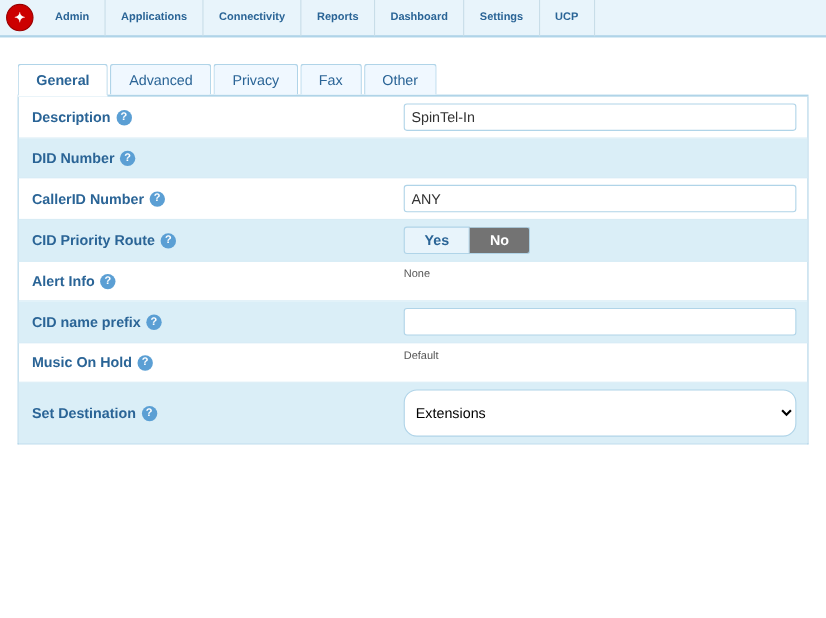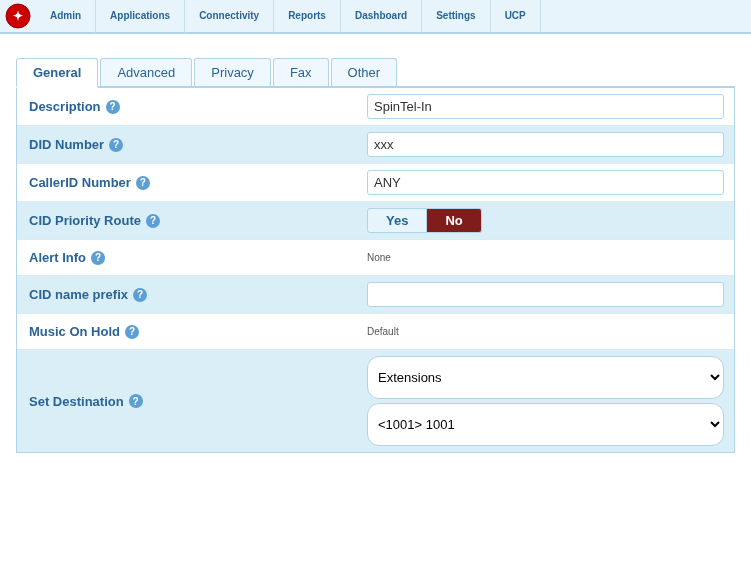--- a/index.html
+++ b/index.html
@@ -128,21 +128,21 @@
       font-weight: bold;
       margin-left: 5px;
       cursor: pointer;
       flex-shrink: 0;
     }
 
     .field-value {
       flex: 1;
       padding: 6px 10px;
       display: flex;
-      align-items: center;
+      align-items: flex-start;
     }
 
     .field-input {
       width: 100%;
       padding: 4px 6px;
       border: 1px solid #b0d4e8;
       border-radius: 3px;
       font-size: 13px;
       color: #333;
       background: #fff;
@@ -165,21 +165,21 @@
       cursor: pointer;
       font-size: 13px;
       font-weight: bold;
     }
     .toggle-btn.yes {
       background: #e8f4fb;
       color: #2a6496;
       border-radius: 3px 0 0 3px;
     }
     .toggle-btn.no {
-      background: #7f1d1d;
+      background: #737373;
       color: #fff;
       border-radius: 0 3px 3px 0;
       border-left: none;
     }
 
     
     .dest-area {
       flex: 1;
       padding: 6px 10px;
       display: flex;
@@ -237,23 +237,20 @@
         </div>
         <div class="field-value">
           <input type="text" class="field-input" value="SpinTel-In" style="">
         </div>
       </div>
       <div class="form-row shaded">
         <div class="field-label">
           <span>DID Number</span>
           <span class="help-icon">?</span>
         </div>
-        <div class="field-value">
-          <input type="text" class="field-input" value="xxx" style="">
-        </div>
       </div>
       <div class="form-row">
         <div class="field-label">
           <span>CallerID Number</span>
           <span class="help-icon">?</span>
         </div>
         <div class="field-value">
           <input type="text" class="field-input" value="ANY" style="">
         </div>
       </div>
@@ -296,17 +293,16 @@
           <span class="field-text">Default</span>
         </div>
       </div>
       <div class="form-row shaded">
         <div class="field-label">
           <span>Set Destination</span>
           <span class="help-icon">?</span>
         </div>
         <div class="dest-area">
           <select class="dest-select"><option>Extensions</option></select>
-          <select class="dest-select"><option>&lt;1001&gt; 1001</option></select>
         </div>
       </div>
     </div>
 </div>
 
 </body></html>

